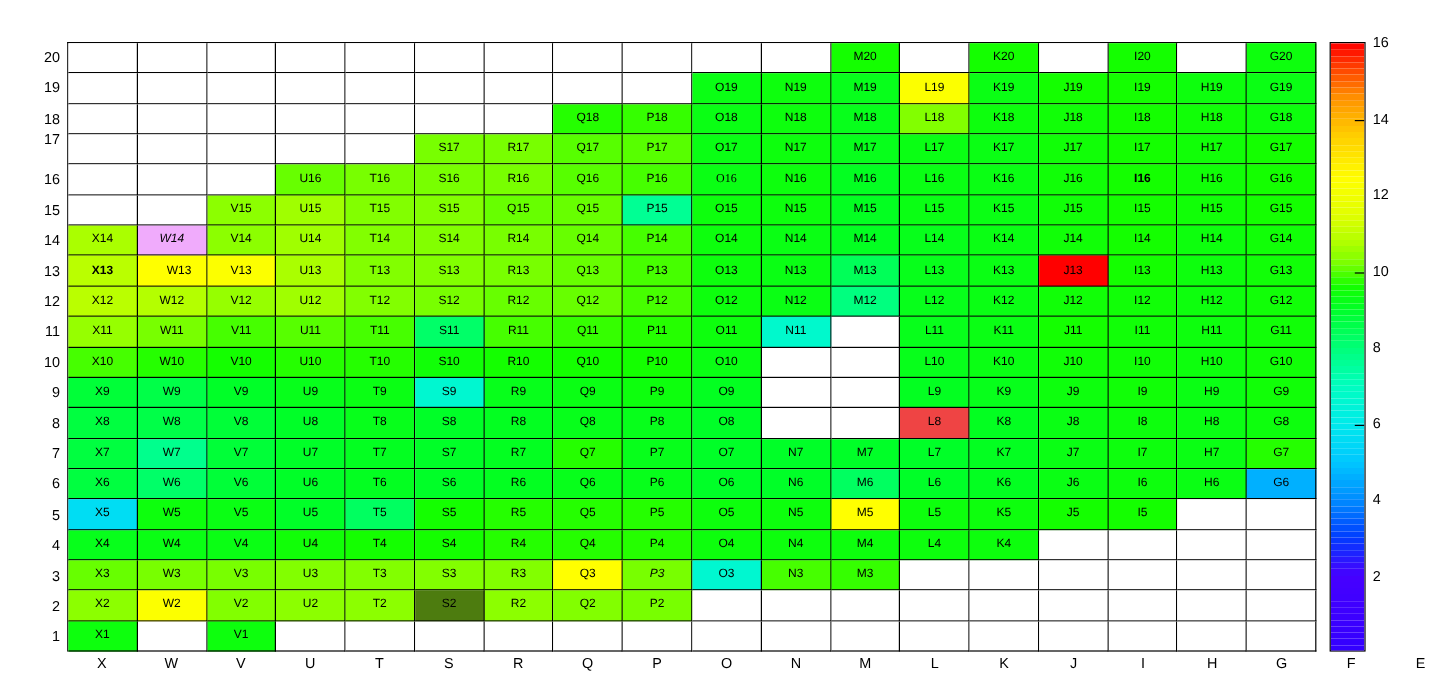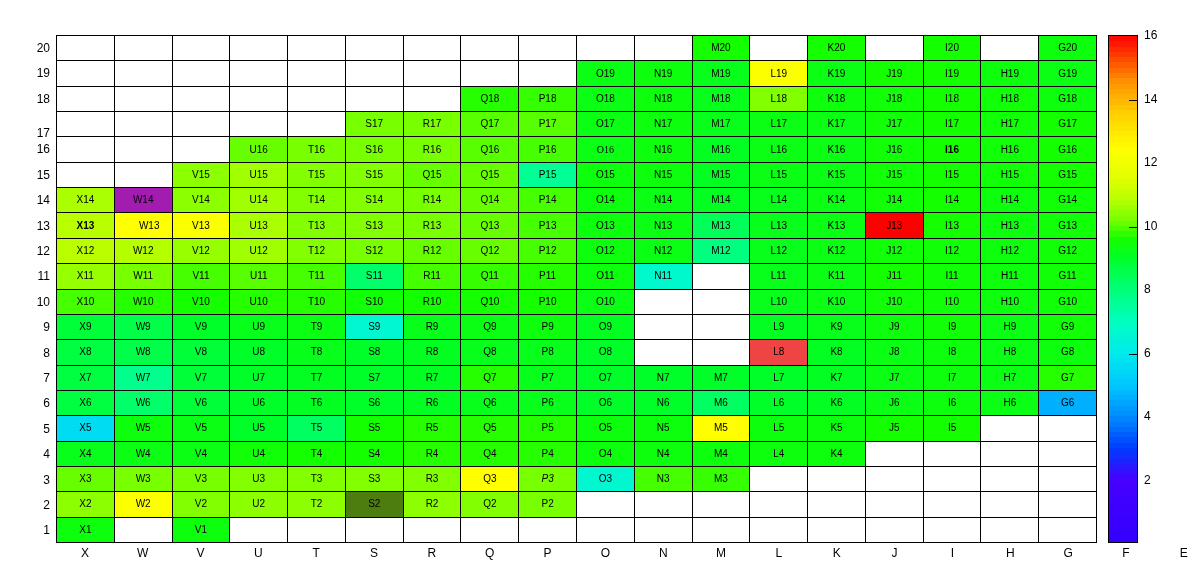--- a/index.html
+++ b/index.html
@@ -134,21 +134,21 @@
 </head>
 <body>
 
 <div id="root">
 
 
   <div id="ylabels">
       <div style="top: 12.7px;">20</div>
       <div style="top: 38.1px;">19</div>
       <div style="top: 63.5px;">18</div>
-      <div style="top: 98px;">17</div>
+      <div style="top: 81px;">17</div>
       <div style="top: 114.3px;">16</div>
       <div style="top: 139.7px;">15</div>
       <div style="top: 165.1px;">14</div>
       <div style="top: 190.5px;">13</div>
       <div style="top: 215.9px;">12</div>
       <div style="top: 241.3px;">11</div>
       <div style="top: 266.7px;">10</div>
       <div style="top: 292.1px;">9</div>
       <div style="top: 317.5px;">8</div>
       <div style="top: 342.9px;">7</div>
@@ -264,21 +264,21 @@
         <div class="cell" title="O15: 9.4 kHz" style="background: rgb(13, 255, 13);">O15</div>
         <div class="cell" title="N15: 9.4 kHz" style="background: rgb(13, 255, 13);">N15</div>
         <div class="cell" title="M15: 9.1 kHz" style="background: rgb(3, 255, 33);">M15</div>
         <div class="cell" title="L15: 9.3 kHz" style="background: rgb(10, 255, 20);">L15</div>
         <div class="cell" title="K15: 9.3 kHz" style="background: rgb(10, 255, 20);">K15</div>
         <div class="cell" title="J15: 9.5 kHz" style="background: rgb(17, 255, 7);">J15</div>
         <div class="cell" title="I15: 9.6 kHz" style="background: rgb(20, 255, 0);">I15</div>
         <div class="cell" title="H15: 9.5 kHz" style="background: rgb(17, 255, 7);">H15</div>
         <div class="cell" title="G15: 9.6 kHz" style="background: rgb(20, 255, 0);">G15</div>
         <div class="cell" title="X14: 10.7 kHz" style="background: rgb(170, 255, 0);">X14</div>
-        <div class="cell" title="W14: 10.7 kHz" style="background: #a21caf;">W14</div>
+        <div class="cell" title="W14: 10.7 kHz" style="background: #f0abfc; font-style: italic;">W14</div>
         <div class="cell" title="V14: 10.4 kHz" style="background: rgb(140, 255, 0);">V14</div>
         <div class="cell" title="U14: 10.6 kHz" style="background: rgb(160, 255, 0);">U14</div>
         <div class="cell" title="T14: 10.3 kHz" style="background: rgb(130, 255, 0);">T14</div>
         <div class="cell" title="S14: 10.3 kHz" style="background: rgb(130, 255, 0);">S14</div>
         <div class="cell" title="R14: 10.2 kHz" style="background: rgb(120, 255, 0);">R14</div>
         <div class="cell" title="Q14: 10.1 kHz" style="background: rgb(103, 255, 0);">Q14</div>
         <div class="cell" title="P14: 9.9 kHz" style="background: rgb(70, 255, 0);">P14</div>
         <div class="cell" title="O14: 9.4 kHz" style="background: rgb(13, 255, 13);">O14</div>
         <div class="cell" title="N14: 9.3 kHz" style="background: rgb(10, 255, 20);">N14</div>
         <div class="cell" title="M14: 9.1 kHz" style="background: rgb(3, 255, 33);">M14</div>

